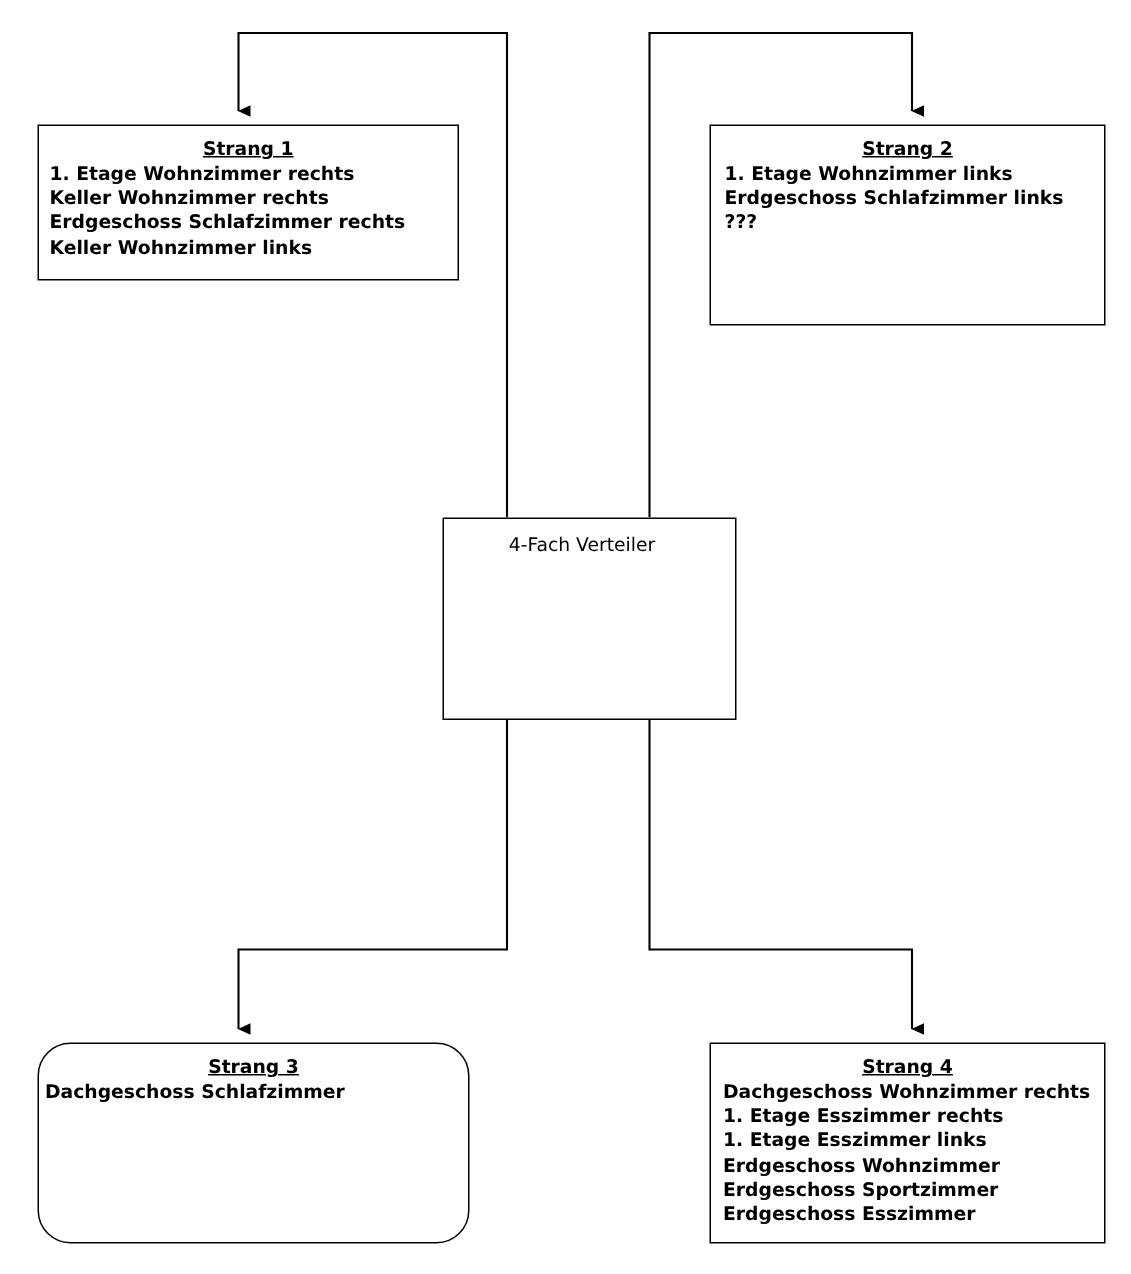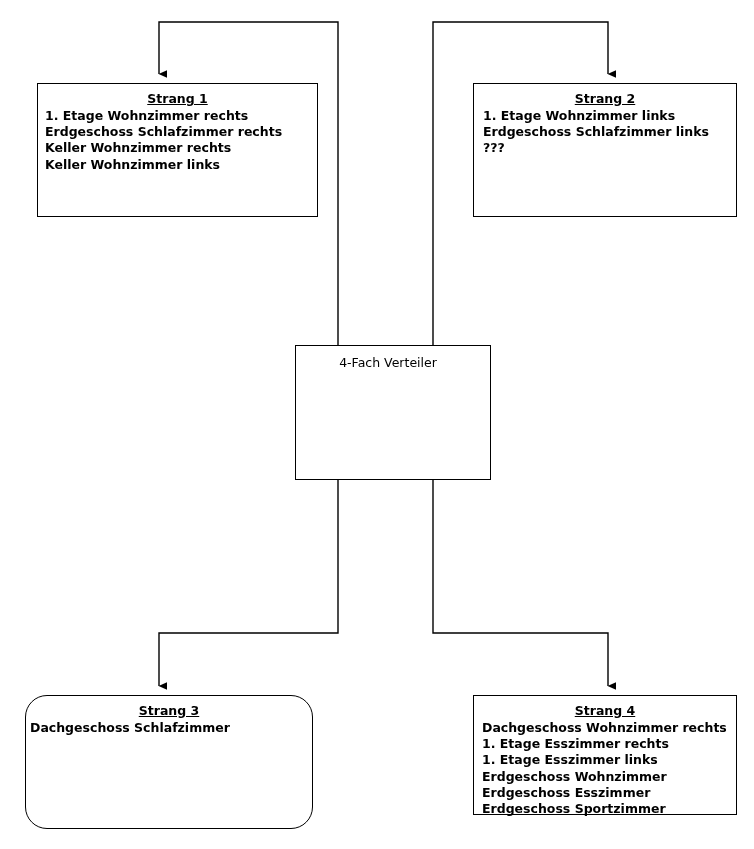--- a/index.html
+++ b/index.html
@@ -49,25 +49,25 @@
     padding: 0;
     list-style: none;
     font-weight: bold;
   }
   .node-line {
     font-size: 12.5px;
     color: #000000;
     line-height: 16.2px;
     white-space: nowrap;
   }
-  #strang1 { left: 37px;  top: 83px;  width: 281px; height: 134px; }
+  #strang1 { left: 25px;  top: 83px;  width: 281px; height: 104px; }
   #strang2 { left: 473px; top: 83px;  width: 264px; height: 134px; }
   #verteiler { left: 295px; top: 345px; width: 196px; height: 135px; }
   #strang3 { left: 25px;  top: 695px; width: 288px; height: 134px; border-radius: 22px; }
-  #strang4 { left: 473px; top: 695px; width: 264px; height: 120px; }
+  #strang4 { left: 473px; top: 695px; width: 264px; height: 134px; }
 
   #strang1 .node-title { padding-top: 7px; }
   #strang1 .node-lines { padding-left: 7px; padding-top: 1px; }
   #strang2 .node-title { padding-top: 7px; }
   #strang2 .node-lines { padding-left: 9px; padding-top: 1px; }
   #strang3 .node-title { padding-top: 7px; }
   #strang3 .node-lines { padding-left: 4px; padding-top: 1px; }
   #strang4 .node-title { padding-top: 7px; }
   #strang4 .node-lines { padding-left: 8px; padding-top: 1px; }
   #verteiler .node-title { padding-top: 9px; padding-right: 10px; }
@@ -90,22 +90,22 @@
 
     <path d="M 338 480 L 338 633 L 159 633 L 159 686" fill="none" stroke="#000000" stroke-width="1.4" marker-end="url(#arrowhead)"></path>
 
     <path d="M 433 480 L 433 633 L 608 633 L 608 686" fill="none" stroke="#000000" stroke-width="1.4" marker-end="url(#arrowhead)"></path>
   </svg>
 
   <div class="node-box" id="strang1">
     <div class="node-title">Strang 1</div>
     <ul class="node-lines">
       <li class="node-line">1. Etage Wohnzimmer rechts</li>
+      <li class="node-line">Keller Wohnzimmer rechts</li>
       <li class="node-line">Erdgeschoss Schlafzimmer rechts</li>
-      <li class="node-line">Keller Wohnzimmer rechts</li>
       <li class="node-line">Keller Wohnzimmer links</li>
     </ul>
   </div>
 
   <div class="node-box" id="strang2">
     <div class="node-title">Strang 2</div>
     <ul class="node-lines">
       <li class="node-line">1. Etage Wohnzimmer links</li>
       <li class="node-line">Erdgeschoss Schlafzimmer links</li>
       <li class="node-line">???</li>
@@ -123,18 +123,18 @@
     </ul>
   </div>
 
   <div class="node-box" id="strang4">
     <div class="node-title">Strang 4</div>
     <ul class="node-lines">
       <li class="node-line">Dachgeschoss Wohnzimmer rechts</li>
       <li class="node-line">1. Etage Esszimmer rechts</li>
       <li class="node-line">1. Etage Esszimmer links</li>
       <li class="node-line">Erdgeschoss Wohnzimmer</li>
+      <li class="node-line">Erdgeschoss Sportzimmer</li>
       <li class="node-line">Erdgeschoss Esszimmer</li>
-      <li class="node-line">Erdgeschoss Sportzimmer</li>
     </ul>
   </div>
 
 </div>
 
 </body></html>

